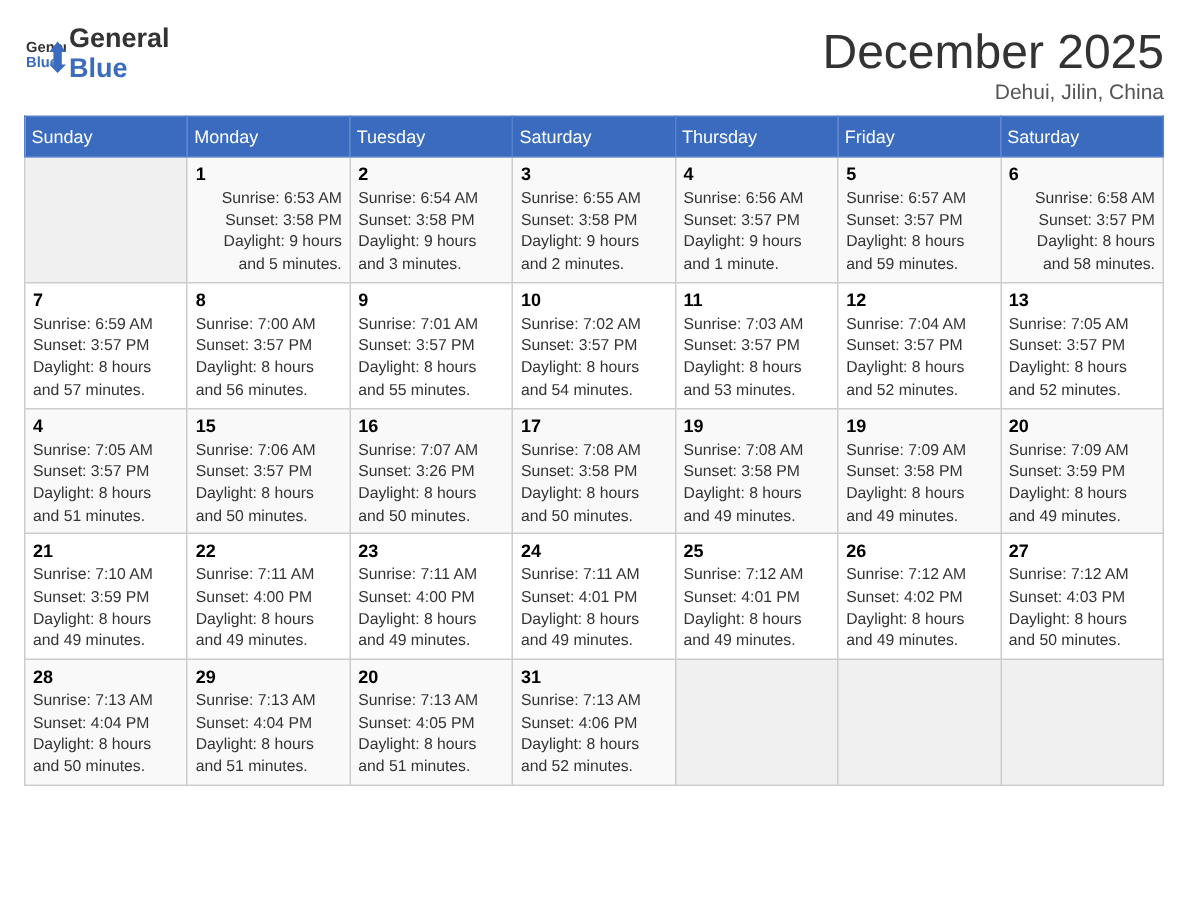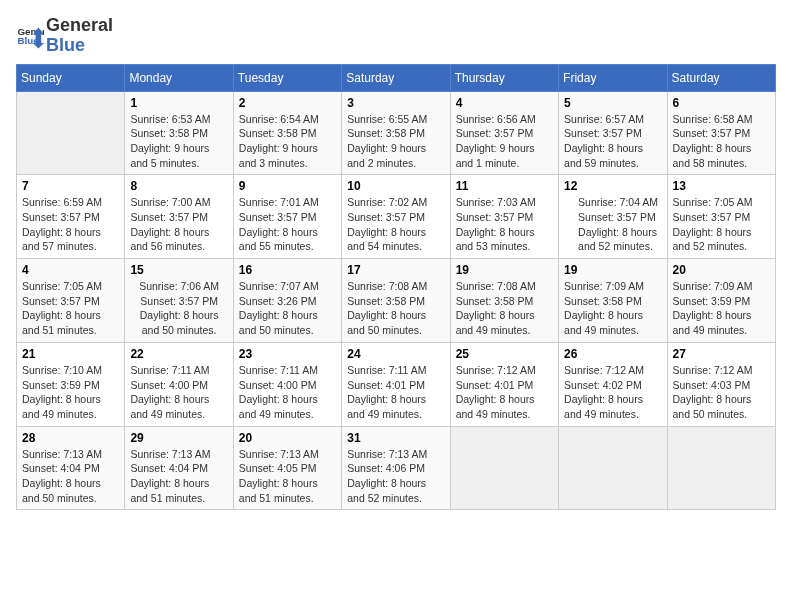--- a/index.html
+++ b/index.html
@@ -98,40 +98,44 @@
     <svg class="logo-icon" viewBox="0 0 40 40" xmlns="http://www.w3.org/2000/svg">
       <text x="2" y="18" font-size="14" font-weight="bold" fill="#333">General</text>
       <text x="2" y="32" font-size="14" font-weight="bold" fill="#3a6bbf">Blue</text>
       <polygon points="32,8 40,18 36,18 36,30 40,30 32,38 24,30 28,30 28,18 24,18" fill="#3a6bbf"></polygon>
     </svg>
     <div class="logo-text">
       <span>General</span>
       <span style="color:#3a6bbf">Blue</span>
     </div>
   </div>
+  <div class="title-area">
+    <div class="month-title">December 2025</div>
+    <div class="subtitle">Dehui, Jilin, China</div>
+  </div>
 </div>
 
 <table>
   <thead>
     <tr>
     <th>Sunday</th>
         <th>Monday</th>
         <th>Tuesday</th>
         <th>Saturday</th>
         <th>Thursday</th>
         <th>Friday</th>
         <th>Saturday</th>
       </tr>
   </thead>
   <tbody id="calendar-body">
   <tr>
         <td class="empty-cell"></td>
         <td>
           <span class="day-num">1</span>
-          <div class="day-info" style="white-space: pre-line;">Sunrise: 6:53 AM
+          <div class="day-info" style="white-space: pre-line; text-align: right;">Sunrise: 6:53 AM
 Sunset: 3:58 PM
 Daylight: 9 hours
 and 5 minutes.</div>
         </td>
         <td>
           <span class="day-num">2</span>
           <div class="day-info" style="white-space: pre-line;">Sunrise: 6:54 AM
 Sunset: 3:58 PM
 Daylight: 9 hours
 and 3 minutes.</div>
@@ -152,21 +156,21 @@
         </td>
         <td>
           <span class="day-num">5</span>
           <div class="day-info" style="white-space: pre-line;">Sunrise: 6:57 AM
 Sunset: 3:57 PM
 Daylight: 8 hours
 and 59 minutes.</div>
         </td>
         <td>
           <span class="day-num">6</span>
-          <div class="day-info" style="white-space: pre-line;">Sunrise: 6:58 AM
+          <div class="day-info" style="white-space: pre-line; text-align: right;">Sunrise: 6:58 AM
 Sunset: 3:57 PM
 Daylight: 8 hours
 and 58 minutes.</div>
         </td>
       </tr>
       <tr>
         <td>
           <span class="day-num">7</span>
           <div class="day-info" style="white-space: pre-line;">Sunrise: 6:59 AM
 Sunset: 3:57 PM
@@ -196,21 +200,21 @@
         </td>
         <td>
           <span class="day-num">11</span>
           <div class="day-info" style="white-space: pre-line;">Sunrise: 7:03 AM
 Sunset: 3:57 PM
 Daylight: 8 hours
 and 53 minutes.</div>
         </td>
         <td>
           <span class="day-num">12</span>
-          <div class="day-info" style="white-space: pre-line; margin-left: 14px;">Sunrise: 7:04 AM
+          <div class="day-info" style="white-space: pre-line;">Sunrise: 7:04 AM
 Sunset: 3:57 PM
 Daylight: 8 hours
 and 52 minutes.</div>
         </td>
         <td>
           <span class="day-num">13</span>
           <div class="day-info" style="white-space: pre-line;">Sunrise: 7:05 AM
 Sunset: 3:57 PM
 Daylight: 8 hours
 and 52 minutes.</div>
@@ -219,21 +223,21 @@
       <tr>
         <td>
           <span class="day-num">4</span>
           <div class="day-info" style="white-space: pre-line;">Sunrise: 7:05 AM
 Sunset: 3:57 PM
 Daylight: 8 hours
 and 51 minutes.</div>
         </td>
         <td>
           <span class="day-num">15</span>
-          <div class="day-info" style="white-space: pre-line; text-align: center;">Sunrise: 7:06 AM
+          <div class="day-info" style="white-space: pre-line;">Sunrise: 7:06 AM
 Sunset: 3:57 PM
 Daylight: 8 hours
 and 50 minutes.</div>
         </td>
         <td>
           <span class="day-num">16</span>
           <div class="day-info" style="white-space: pre-line;">Sunrise: 7:07 AM
 Sunset: 3:26 PM
 Daylight: 8 hours
 and 50 minutes.</div>

